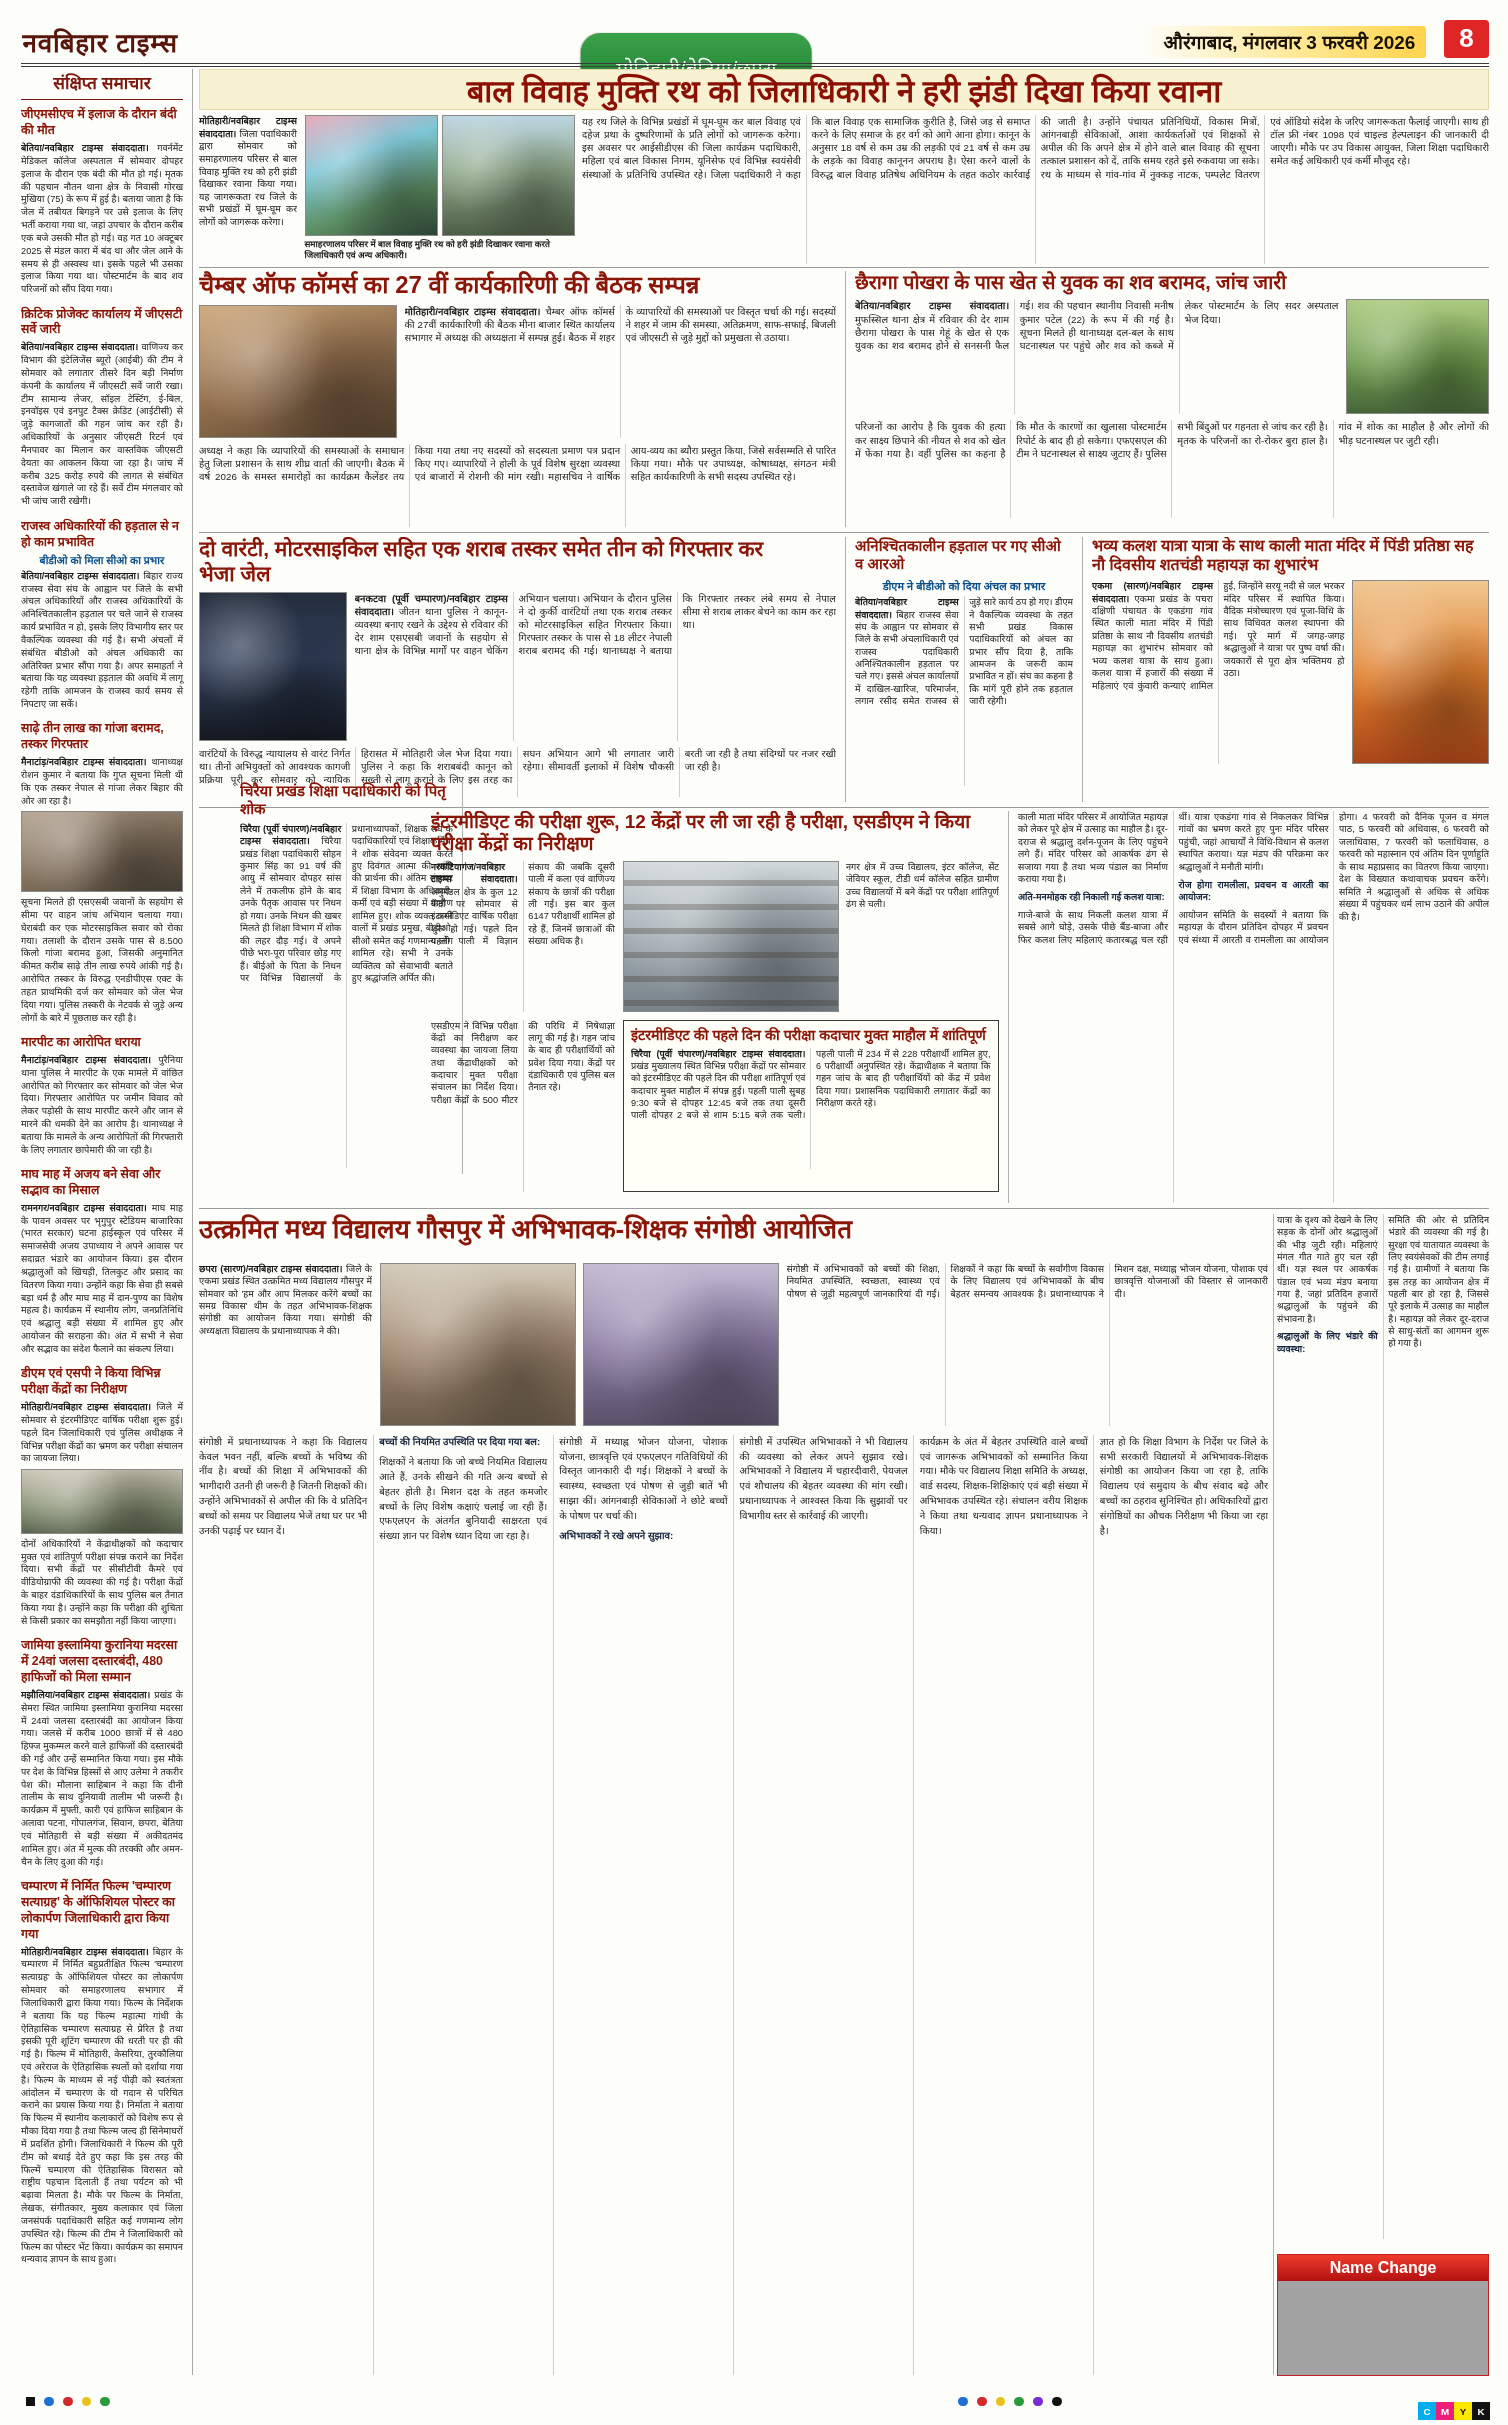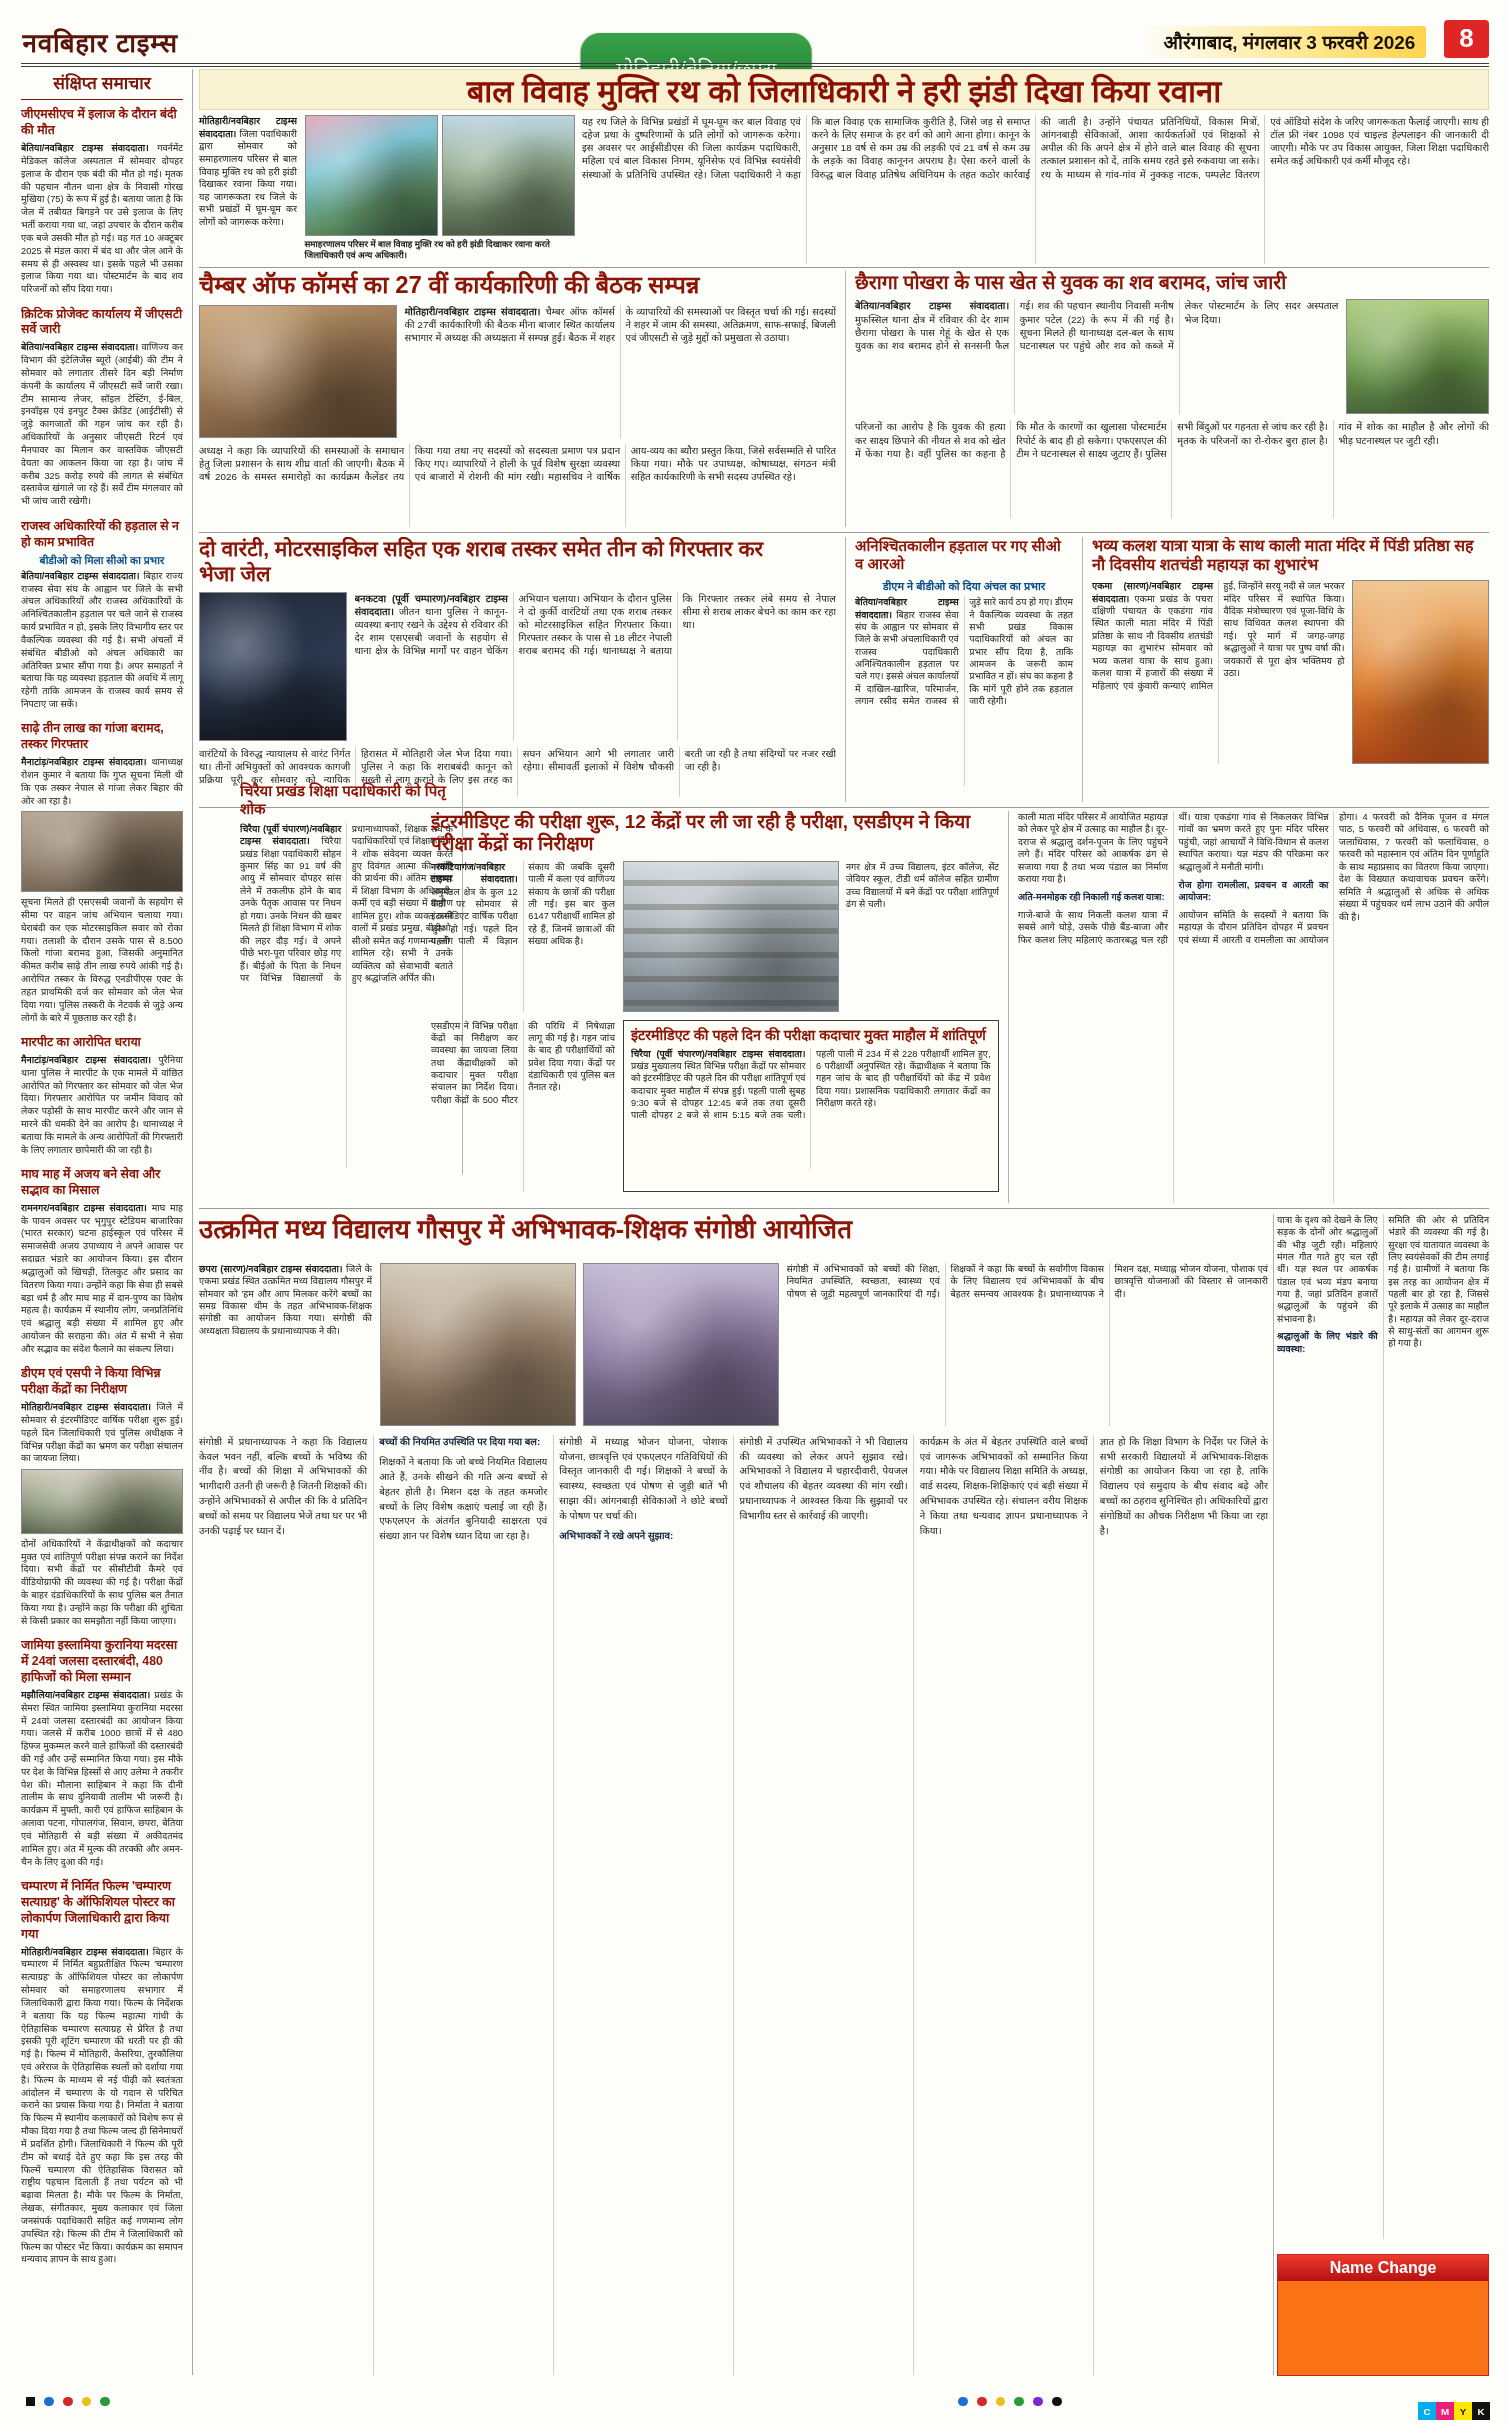--- a/index.html
+++ b/index.html
@@ -81,21 +81,21 @@
 
   .mid-sub { font-size:11px; font-weight:bold; color:#0b4f8a; text-align:center; margin:1.5px 0 3.8px; }
 
   .exam-box { border:1.5px solid #3a3a3a; padding:6px 7.5px; background:#fffef7; overflow:hidden; }
   .exam-box h3 { font-size:14.3px; color:#8b1507; line-height:1.2; margin-bottom:3.8px; }
 
   .rail { position:absolute; left:1277px; top:1214px; width:212px; height:1031px; overflow:hidden; }
   .rail .body-txt { font-size:9.2px; }
 
   .name-change { position:absolute; left:1277px; top:2254px; width:212px; height:122px;
-    border:1.5px solid #c32222; background:#f97316; }
+    border:1.5px solid #c32222; background:#a3a3a3; }
   .nc-title { background:linear-gradient(180deg,#ef3b2d,#b31111); color:#fff; text-align:center;
     font-size:16px; font-weight:bold; padding:3.8px 0; }
   .nc-body { font-size:10px; line-height:1.38; padding:5.3px 6.8px; text-align:justify; color:#111; }
 
   
   .marks { position:absolute; left:0; right:0; bottom:0; height:39px; }
   .dotrow { position:absolute; bottom:19.6px; display:flex; gap:9px; }
   .dot { width:9.8px; height:9.8px; border-radius:50%; }
   .sq { width:9px; height:9px; }
   .cmyk { position:absolute; right:18px; bottom:6px; display:flex; }

